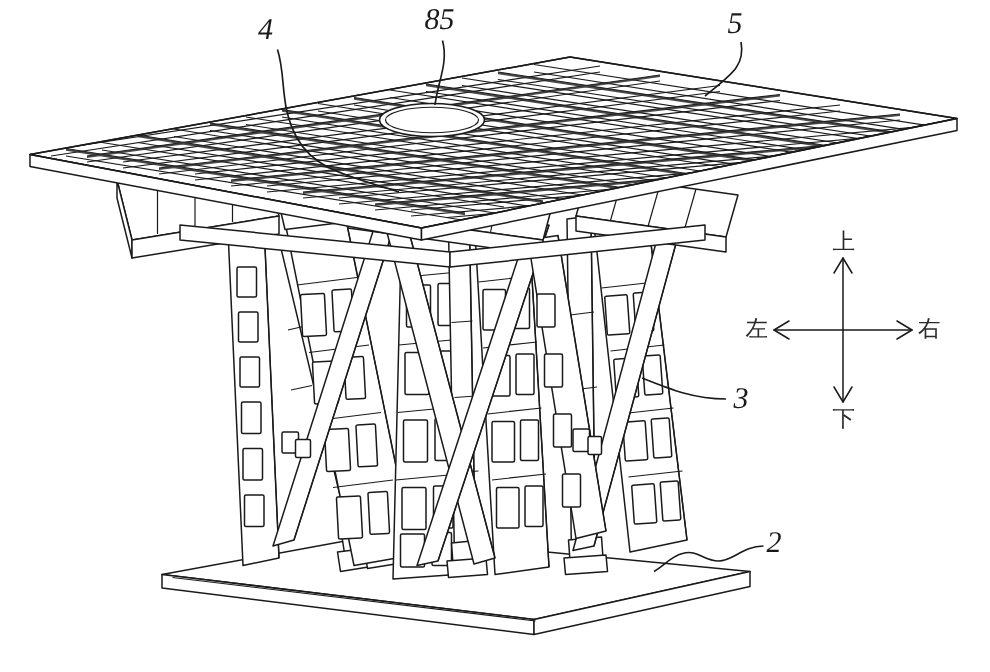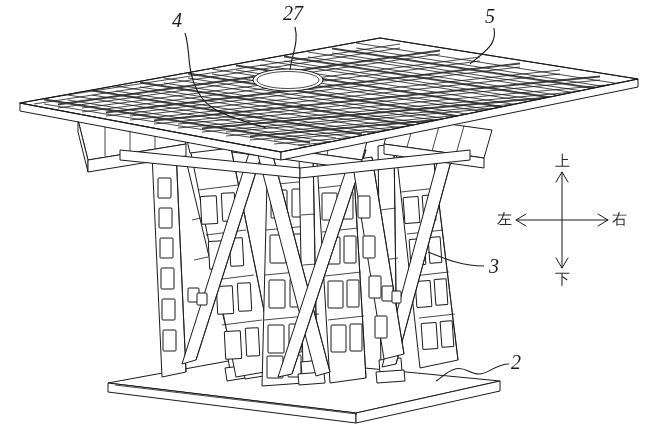--- a/index.html
+++ b/index.html
@@ -349,21 +349,21 @@
     <line class="s" x1="562" y1="172" x2="562" y2="268"></line>
     <line class="s" x1="516" y1="220" x2="608" y2="220"></line>
     <polyline class="s" points="556,182 562,172 568,182"></polyline>
     <polyline class="s" points="556,258 562,268 568,258"></polyline>
     <polyline class="s" points="526,214 516,220 526,226"></polyline>
     <polyline class="s" points="598,214 608,220 598,226"></polyline>
   </g>
 </svg>
 
 <div class="lbl" style="left:172px;top:10px;">4</div>
-<div class="lbl" style="left:283px;top:3px;">27</div>
+<div class="lbl" style="left:283px;top:3px;">85</div>
 <div class="lbl" style="left:485px;top:6px;">5</div>
 <div class="lbl" style="left:489px;top:256px;">3</div>
 <div class="lbl" style="left:511px;top:352px;">2</div>
 
 <div class="cmp" style="left:555px;top:154px;">上</div>
 <div class="cmp" style="left:555px;top:272px;">下</div>
 <div class="cmp" style="left:497px;top:212px;">左</div>
 <div class="cmp" style="left:612px;top:212px;">右</div>
 
 </div>

